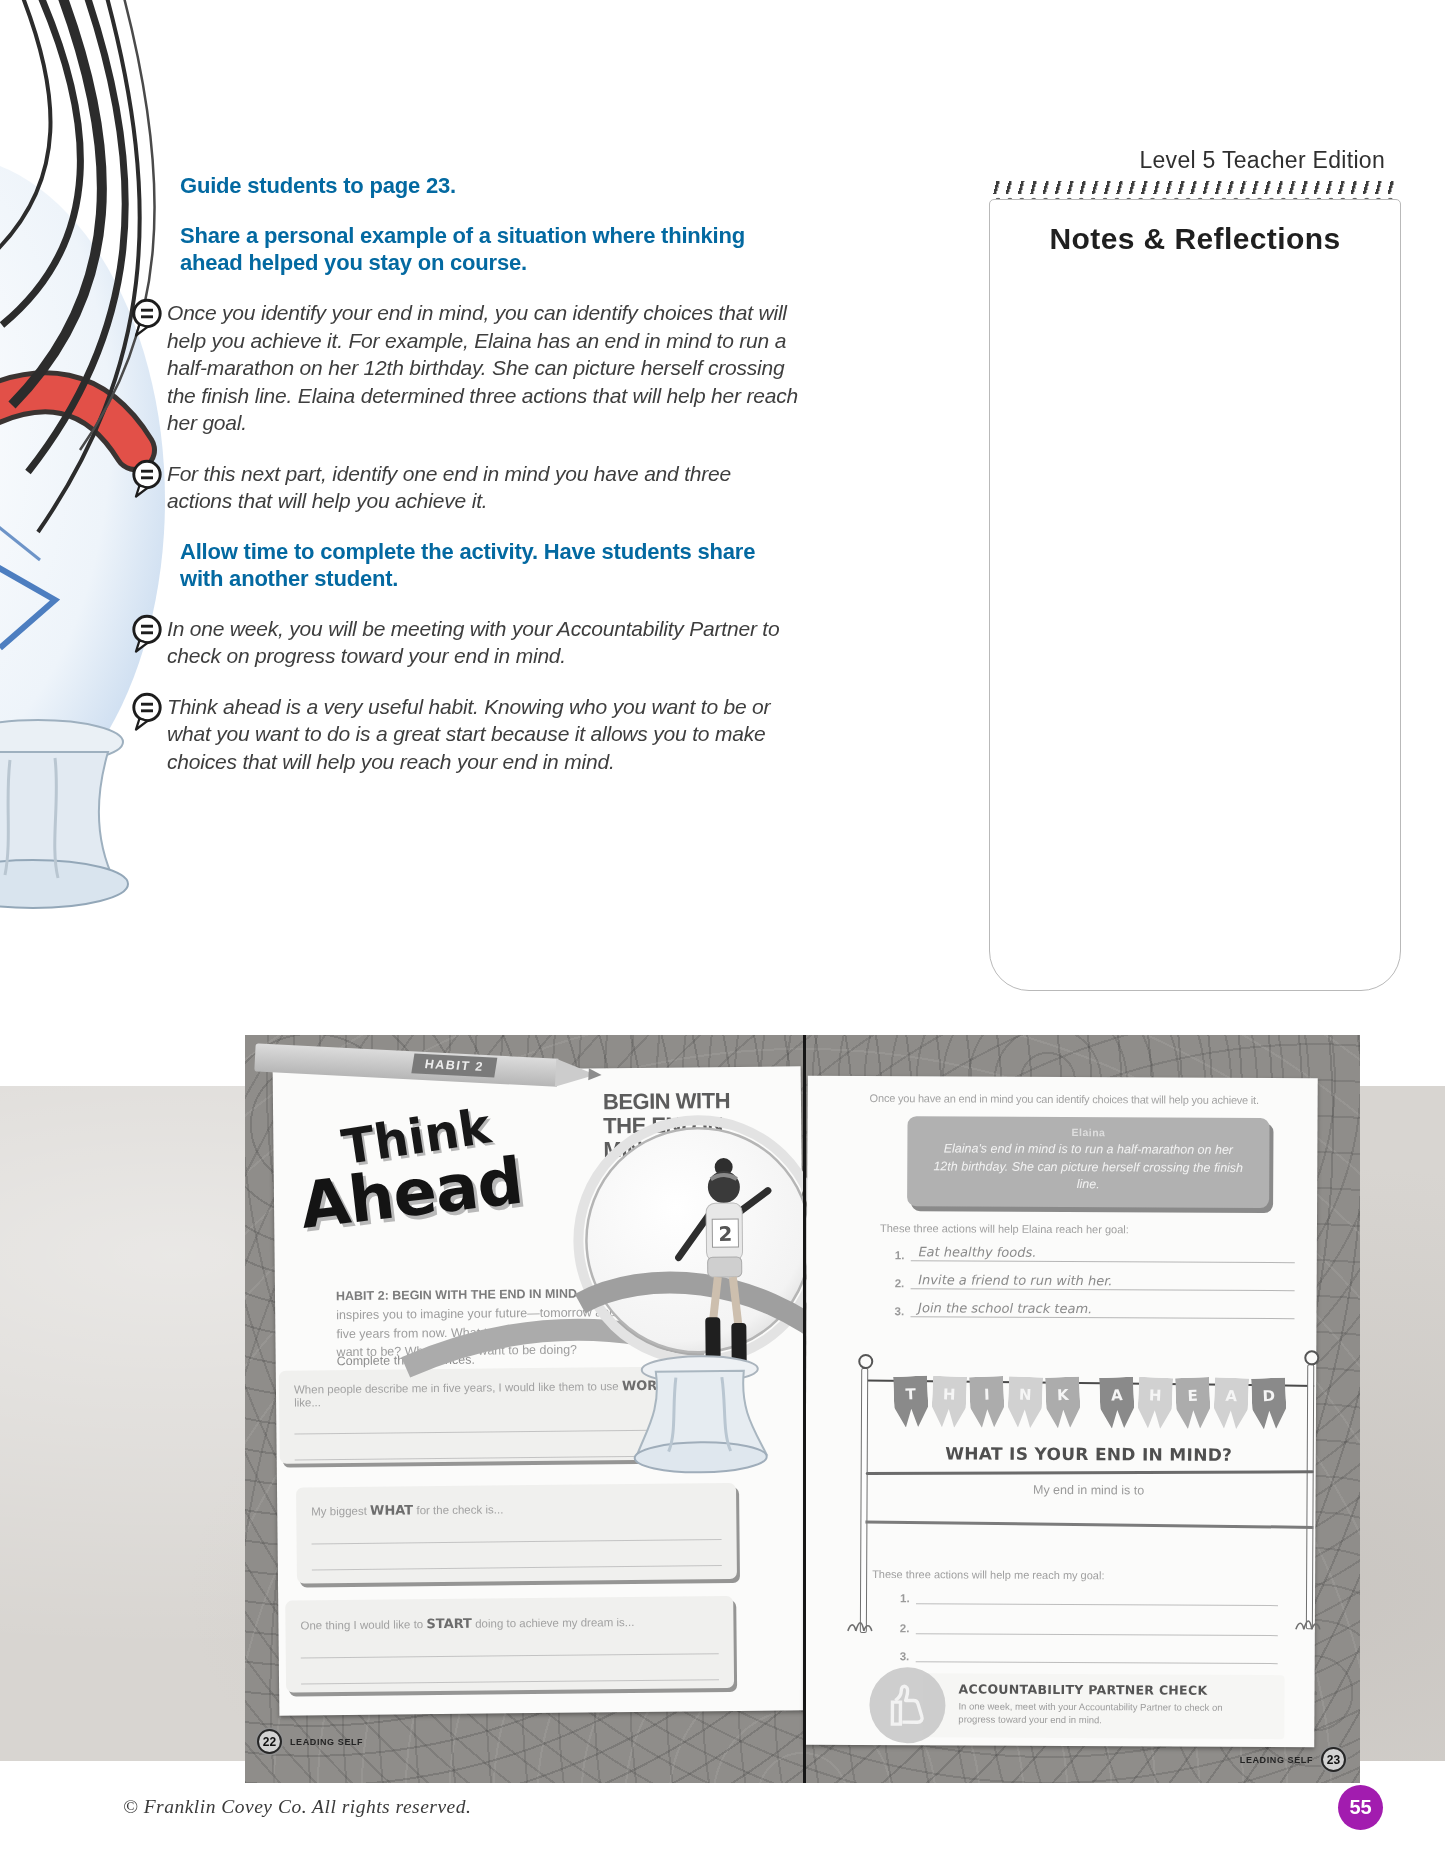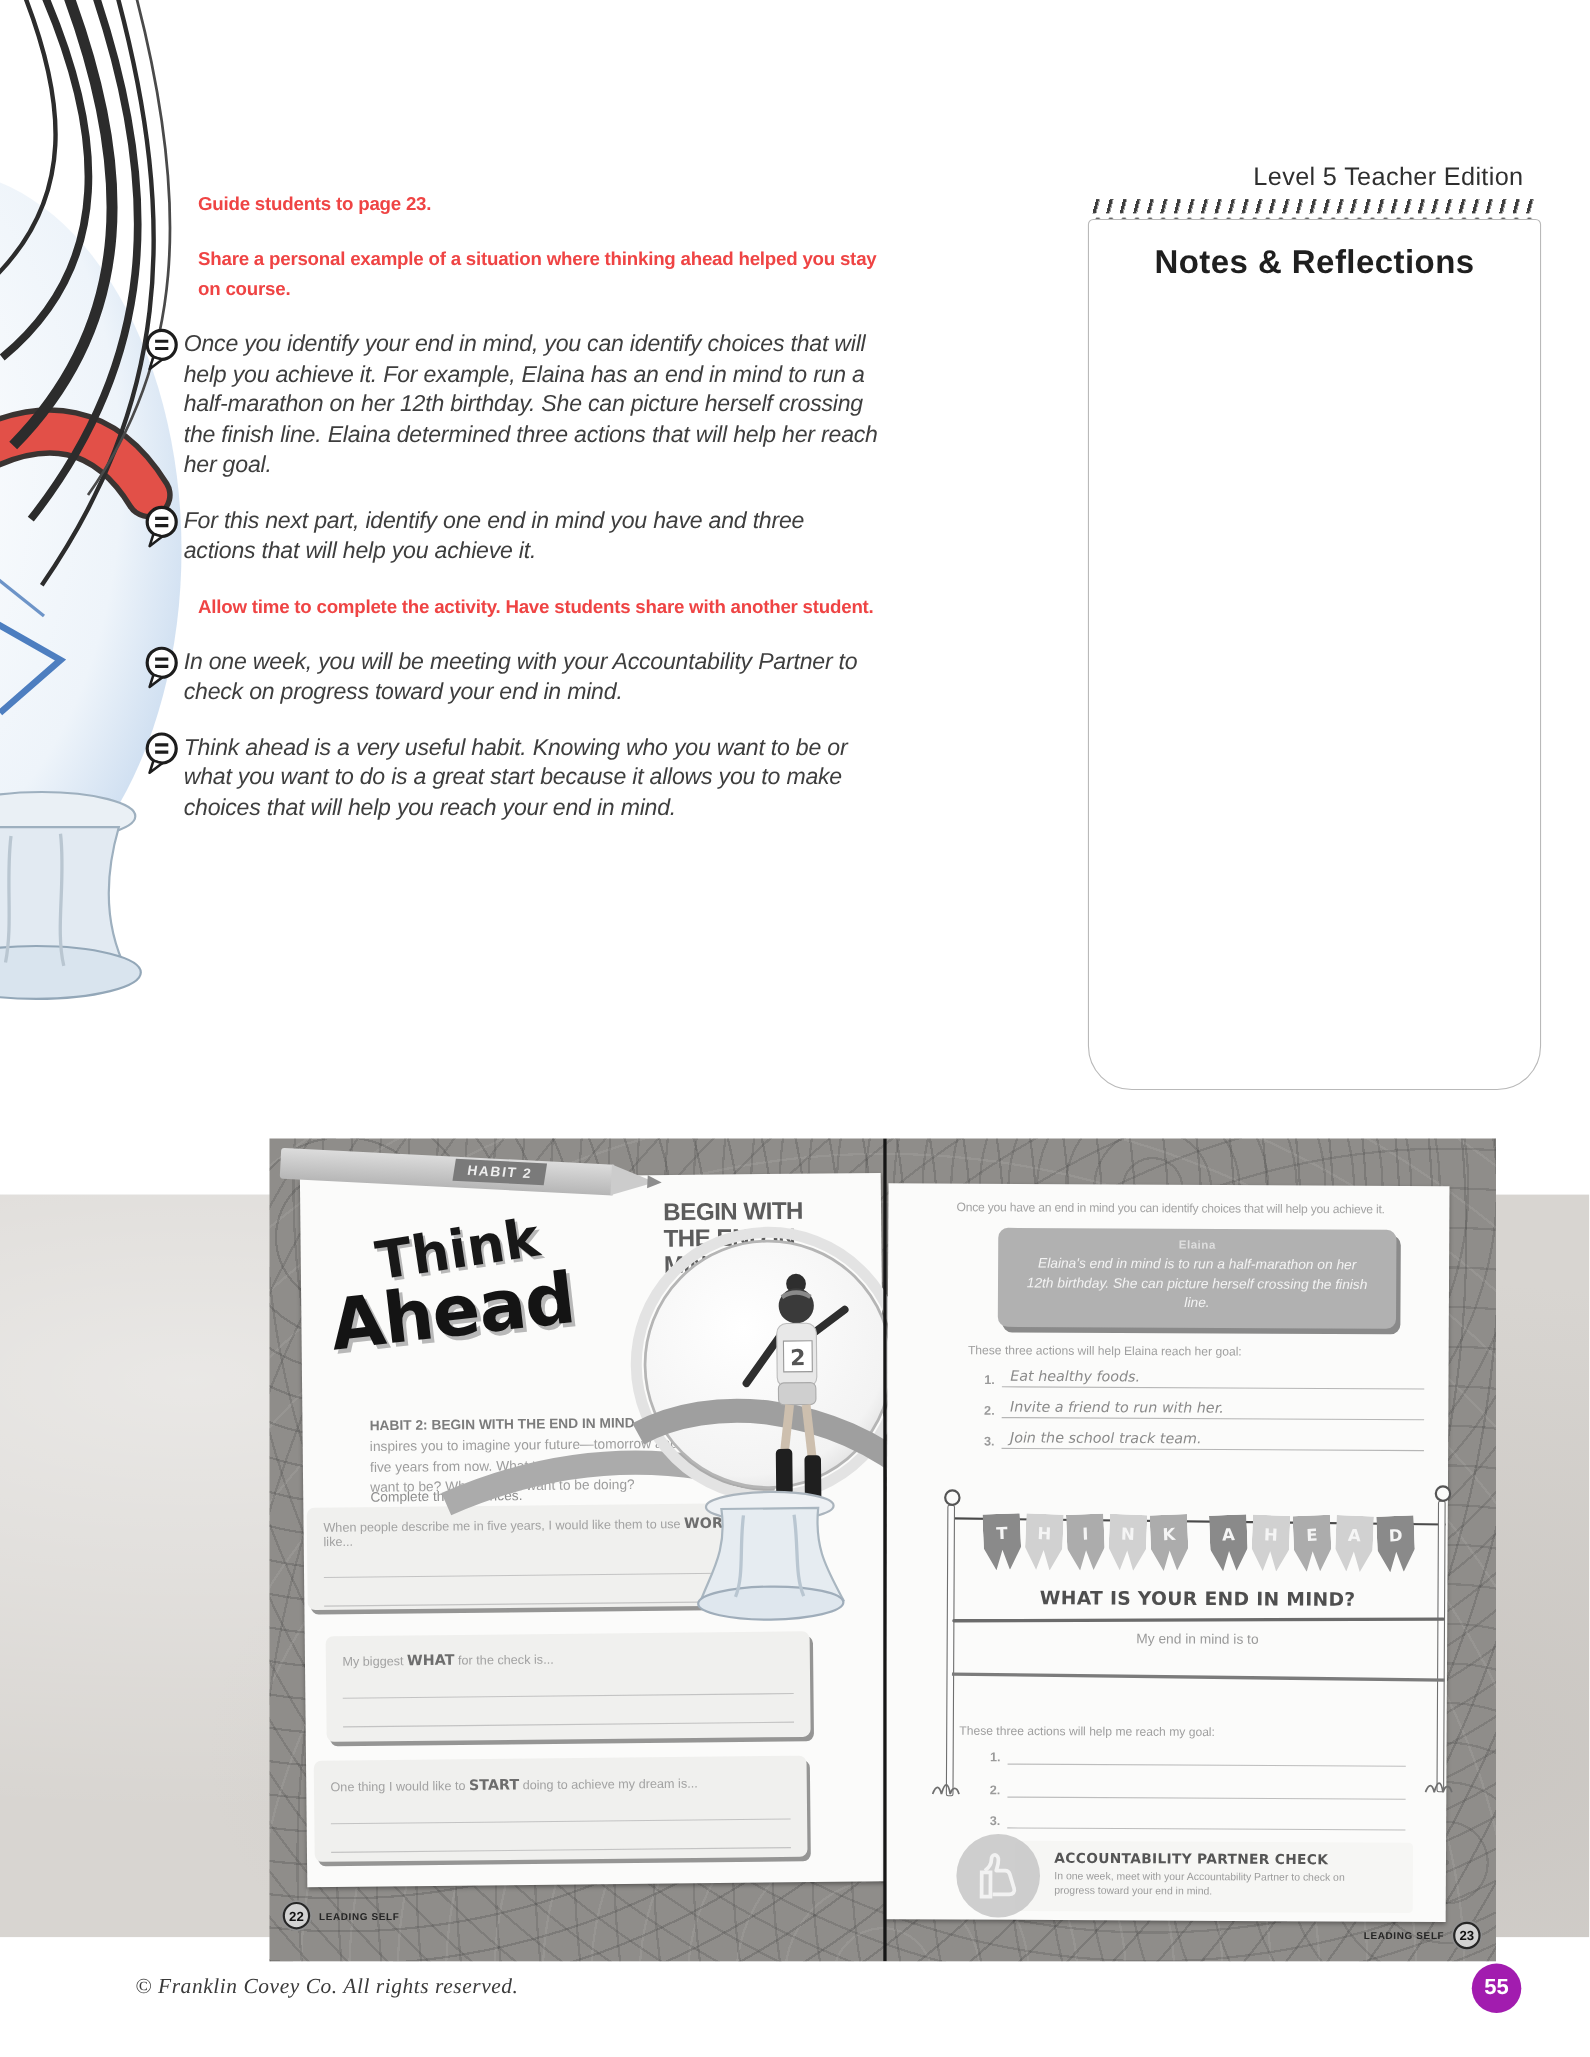--- a/index.html
+++ b/index.html
@@ -8,21 +8,21 @@
 
   
   .left-art{position:absolute;left:0;top:0;width:195px;height:915px;}
 
   
   .edition-label{position:absolute;left:0;top:100px;width:1385px;text-align:right;
                  font-size:23px;color:#2f2f2f;letter-spacing:.3px;margin-top:47px;}
 
   
   .teach-col{position:absolute;left:127px;top:172px;width:672px;}
-  .t-bold{margin:0 0 23px 53px;font-weight:bold;color:#ef4444;font-size:17px;
+  .t-bold{margin:0 0 23px 53px;font-weight:bold;color:#0369a1;font-size:22px;
           line-height:27px;letter-spacing:-.2px;}
   .script-row{display:flex;margin:0 0 23px 0;font-style:italic;}
   .bubble-icon{flex:0 0 40px;width:40px;height:44px;margin-top:-3px;}
   .script-text{margin:0;font-size:21px;line-height:27.5px;color:#3e3e3e;letter-spacing:-.2px;}
 
   
   .notes-pad{position:absolute;left:973px;top:181px;width:412px;padding-left:16px;}
   .spiral-hooks{height:13px;margin:0 4px;
     background:repeating-linear-gradient(105deg,transparent 0 3.5px,#3d3d3d 3.5px 6px,#a3a3a3 6px 7px,transparent 7px 11.9px);}
   .spiral-holes{height:8px;margin:2px 4px 0 4px;

